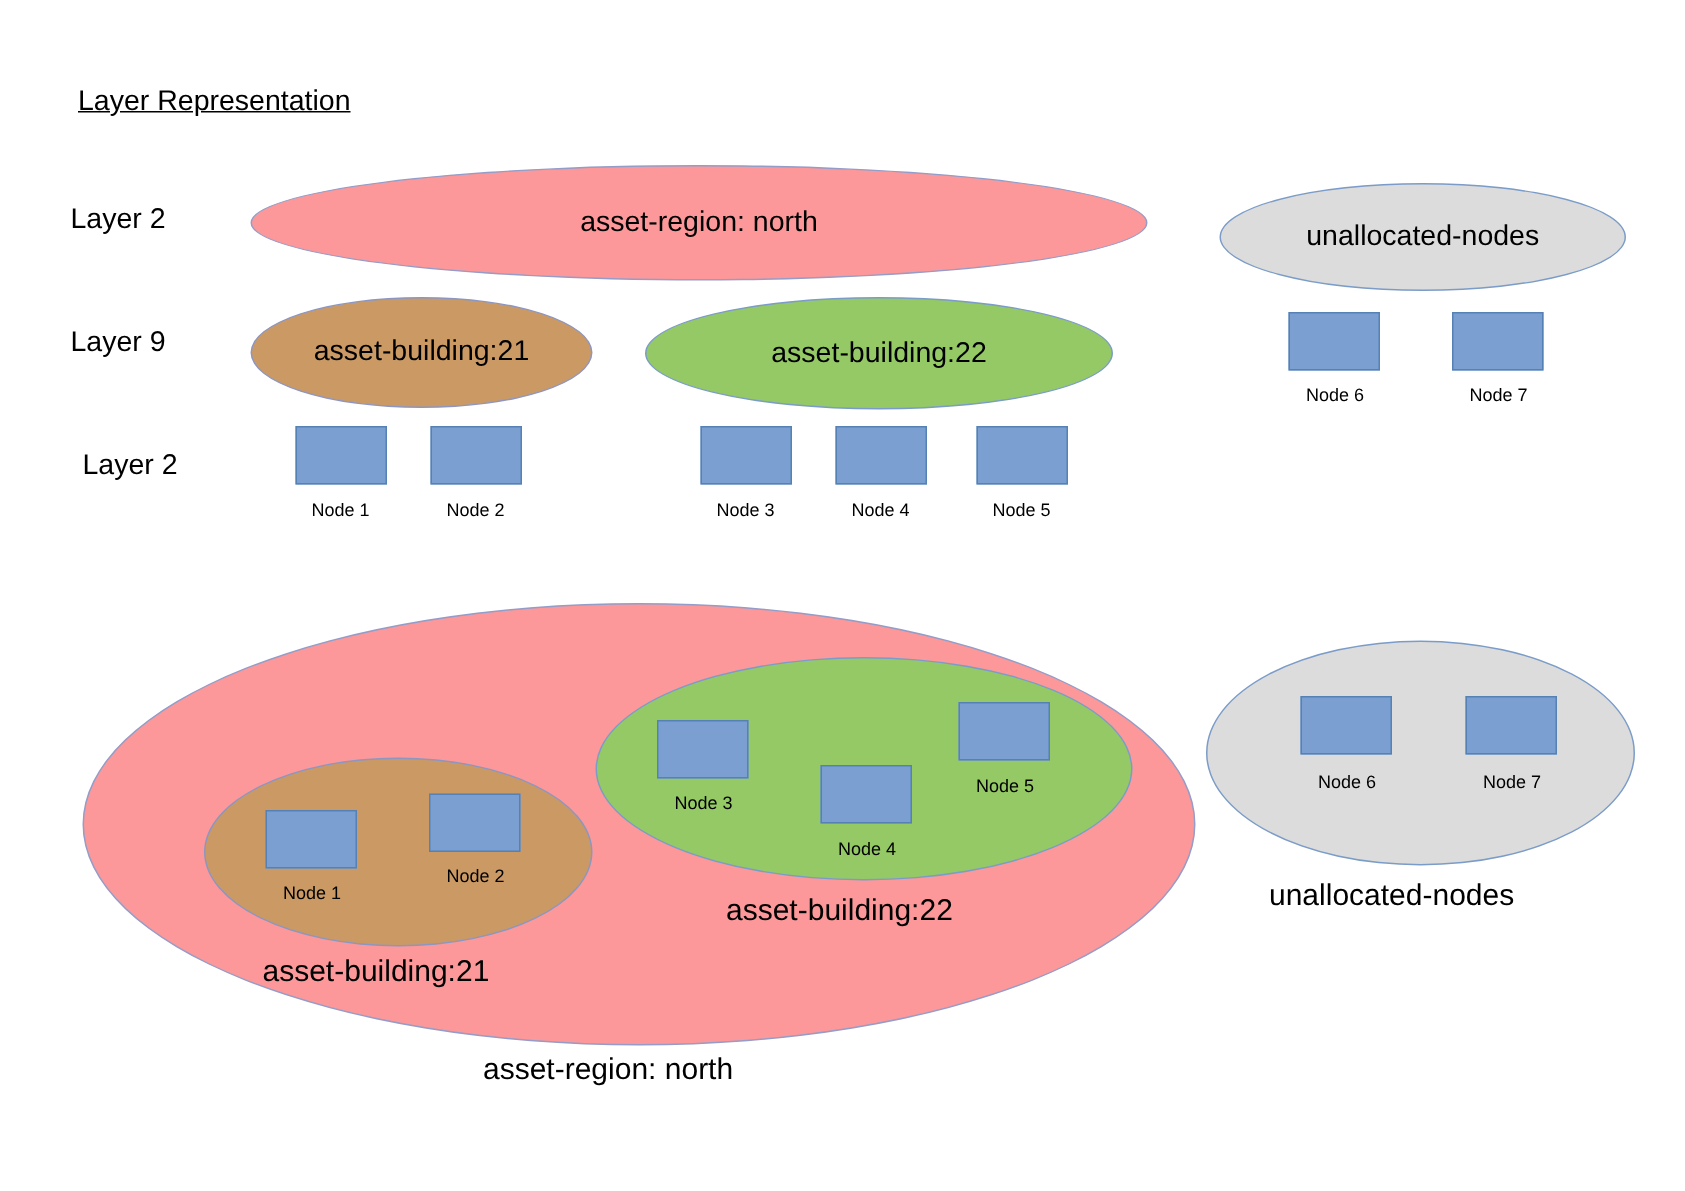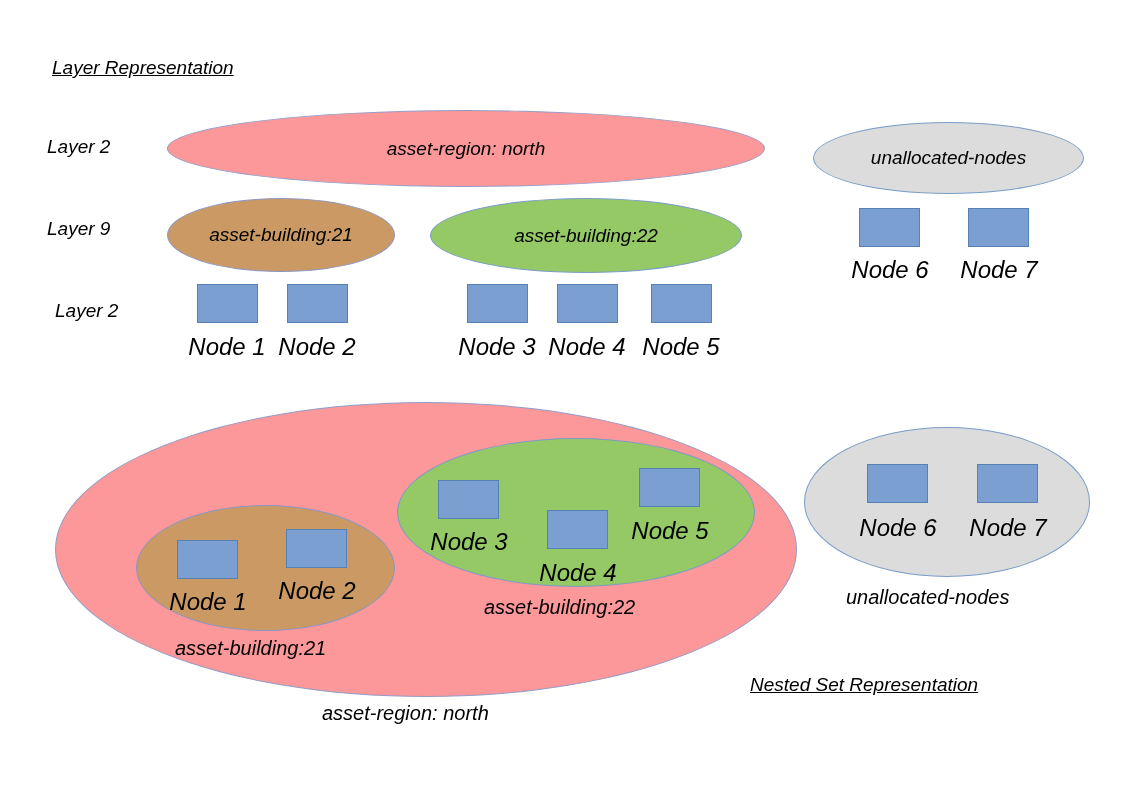--- a/index.html
+++ b/index.html
@@ -1,35 +1,35 @@
 <!DOCTYPE html>
 <html><head>
 <meta charset="utf-8">
 <style>
   html,body { margin:0; padding:0; background:#ffffff; }
   #canvas {
     position:relative; width:1123px; height:794px; overflow:hidden;
-    font-family:"Liberation Sans", sans-serif; color:#000;font-style:italic;
+    font-family:"Liberation Sans", sans-serif; color:#000;
   }
   .txt { position:absolute; white-space:nowrap; font-size:19px; line-height:1.15; }
   .txt-lg { font-size:20px; }
   .underline { text-decoration:underline; }
   .ellipse {
     position:absolute; border-radius:50%;
     display:flex; align-items:center; justify-content:center;
   }
   .el-pink  { background:#FC9899; border:1px solid #949CC8; }
   .el-brown { background:#CB9A64; border:1px solid #8D96C0; }
   .el-green { background:#94C966; border:1px solid #7B9CC8; }
   .el-gray  { background:#DCDCDC; border:1px solid #7B9CC8; }
   .node-rect {
     position:absolute; width:61px; height:39px;
     background:#7B9FD0; border:1.5px solid #5581B5; box-sizing:border-box;
   }
-  .node-label { position:absolute; font-size:24px; text-align:center; width:80px; white-space:nowrap; }
+  .node-label { position:absolute; font-size:12px; text-align:center; width:80px; white-space:nowrap; }
   .ellipse-label { font-size:19px; }
 </style>
 </head>
 <body>
 
 <div id="canvas">
 
   <div class="txt underline" style="left:52px; top:57px;">Layer Representation</div>
 
   <div class="txt" style="left:47px; top:136px;">Layer 2</div>
@@ -91,15 +91,14 @@
   <div class="node-rect" style="left:867px; top:464px;"></div>
   <div class="node-rect" style="left:977px; top:464px;"></div>
   <div class="node-label" style="left:858px; top:514px;">Node 6</div>
   <div class="node-label" style="left:968px; top:514px;">Node 7</div>
 
   <div class="txt txt-lg" style="left:175px; top:637px;">asset-building:21</div>
   <div class="txt txt-lg" style="left:484px; top:596px;">asset-building:22</div>
   <div class="txt txt-lg" style="left:322px; top:702px;">asset-region: north</div>
   <div class="txt txt-lg" style="left:846px; top:586px;">unallocated-nodes</div>
 
-  <div class="txt underline" style="left:750px; top:674px;">Nested Set Representation</div>
 
 </div>
 
 </body></html>

